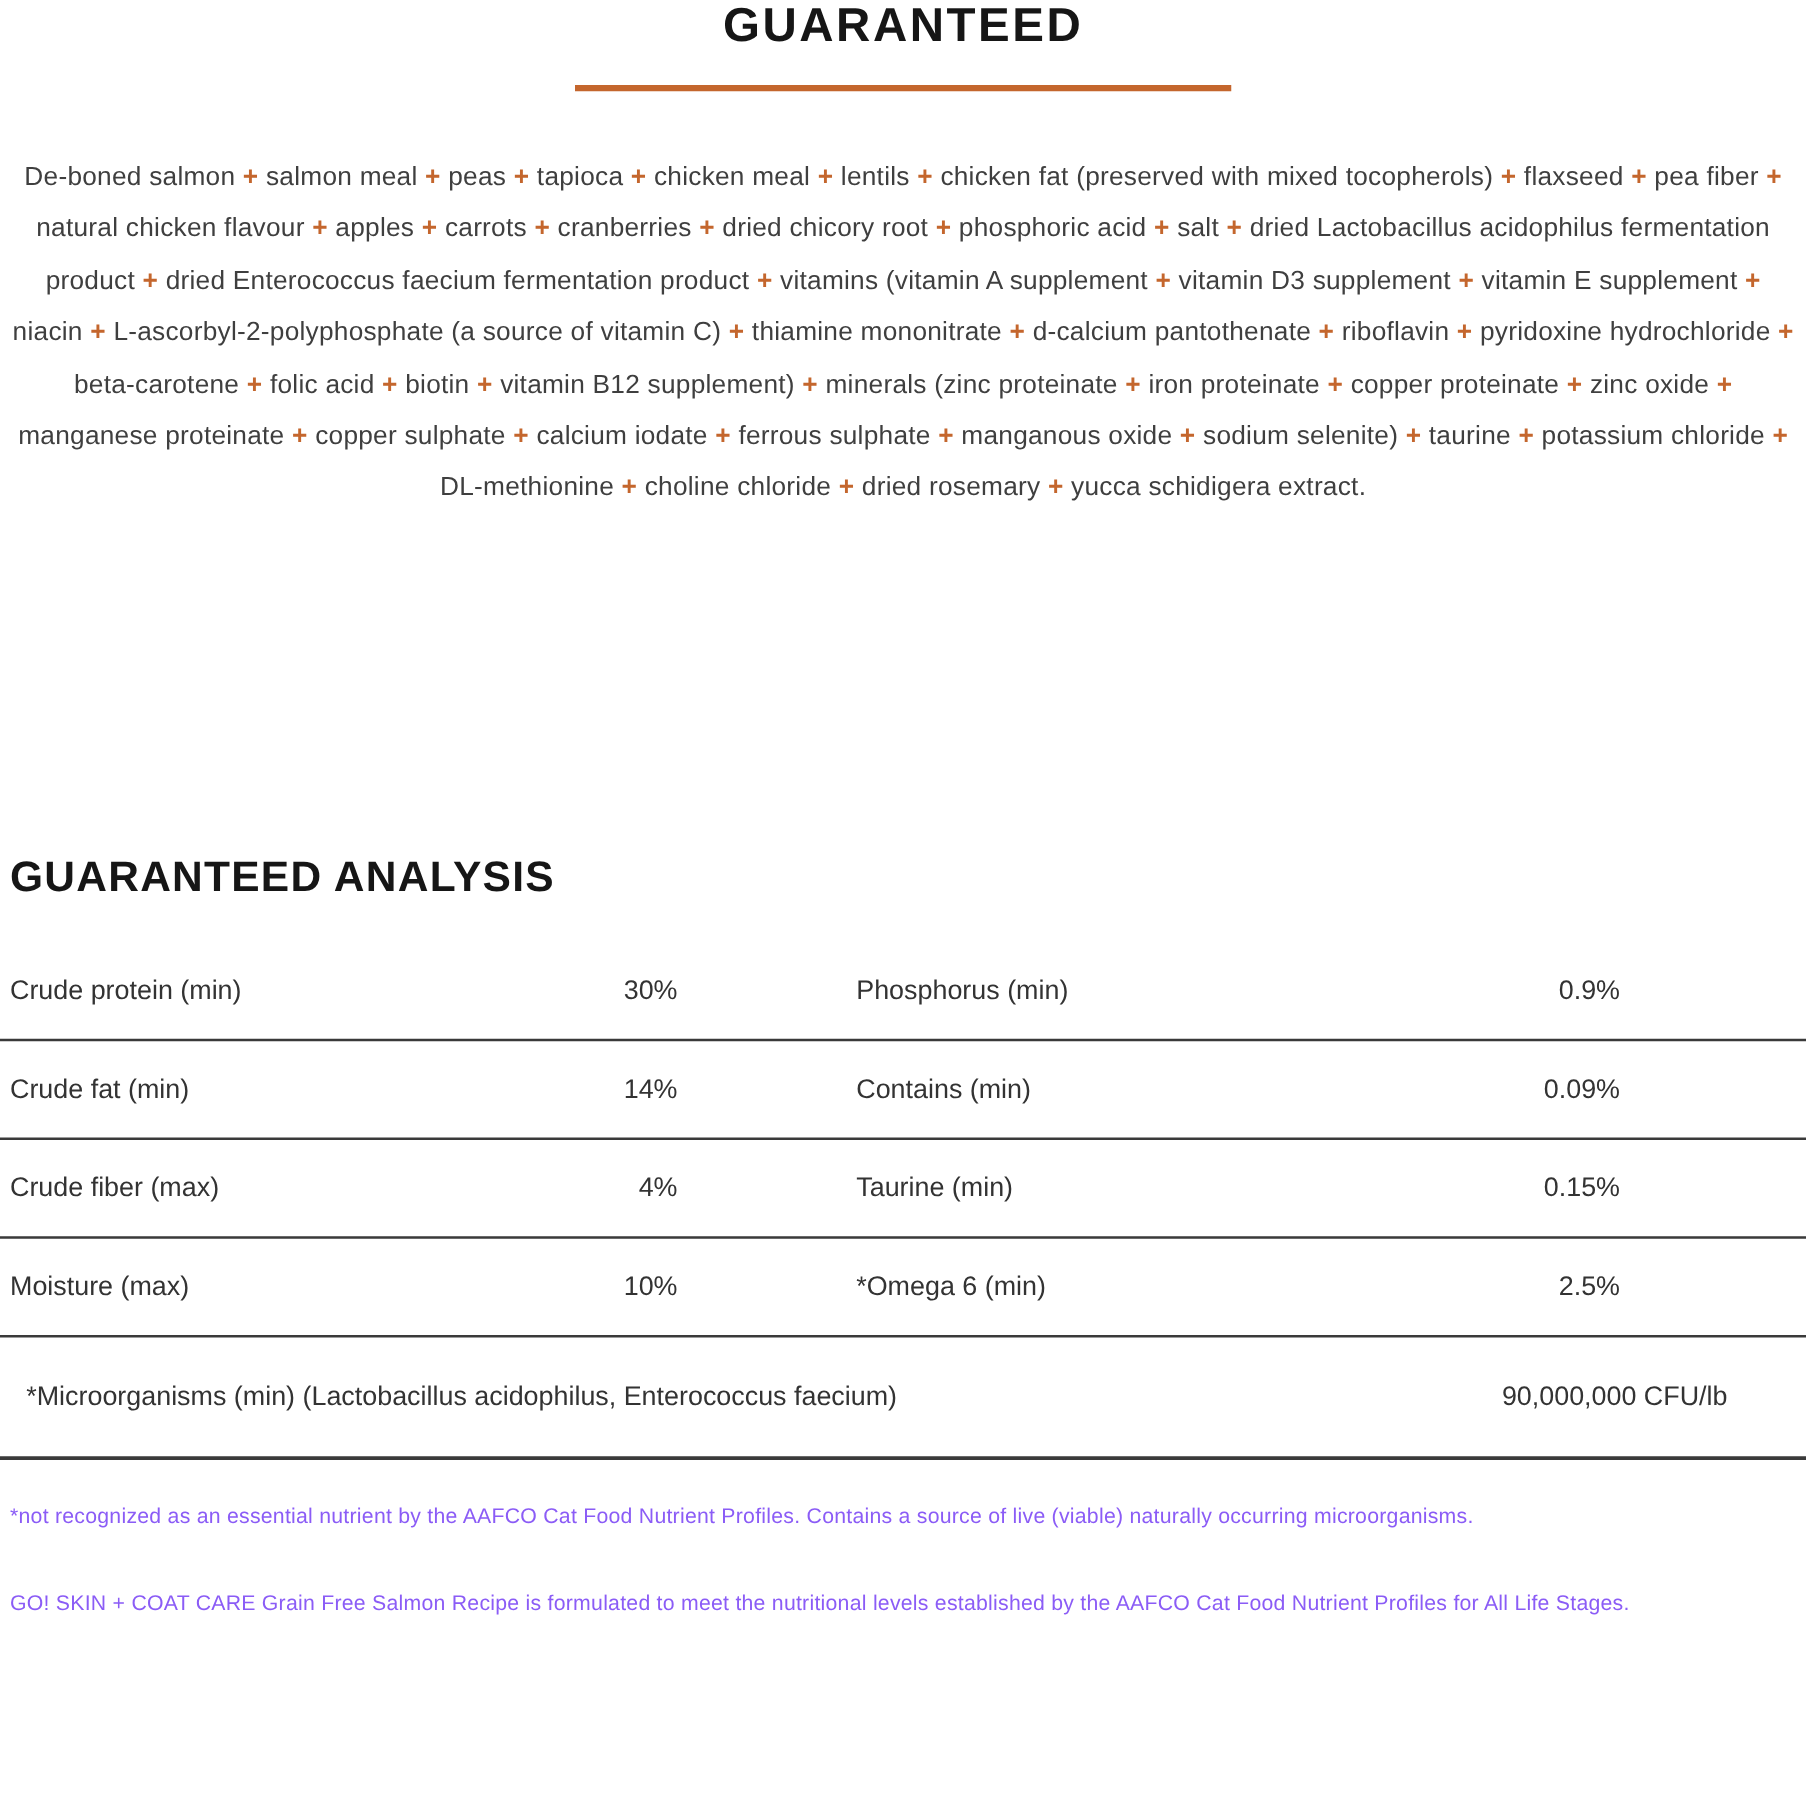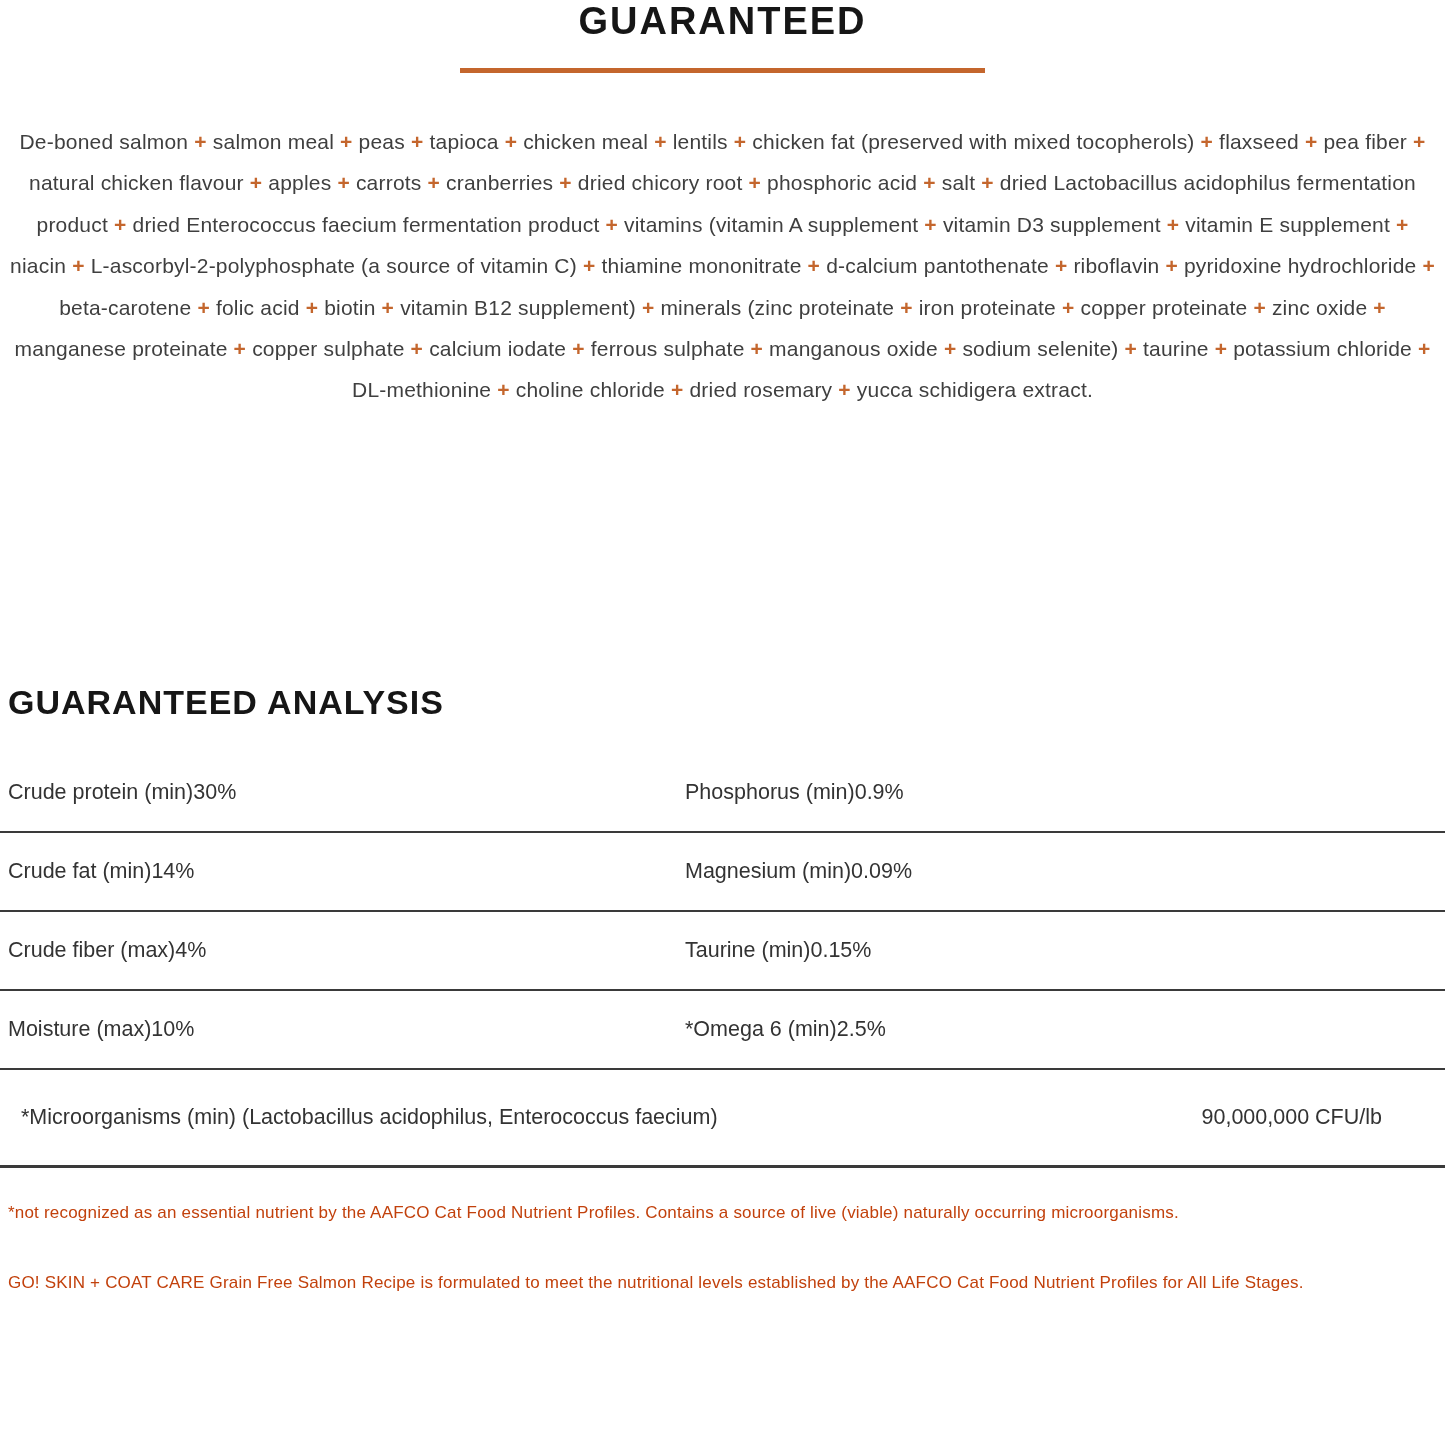--- a/index.html
+++ b/index.html
@@ -56,38 +56,38 @@
   }
 
   .ga-table { margin-top: 33px; font-size: 21.5px; color: #333333; }
   .ga-row {
     display: flex;
     align-items: center;
     height: 79px;
     padding: 0 8px;
     border-bottom: 2px solid var(--rule_dark);
   }
-  .half { display: flex; align-items: center; }
+  .half { display: flex; justify-content: space-between; align-items: center; }
   .half-l { width: 534px; margin-right: 143px; }
   .half-r { width: 611px; }
   .ga-row-full {
     display: flex;
     justify-content: space-between;
     align-items: center;
     height: 98px;
     padding: 0 63px 0 21px;
     border-bottom: 3px solid var(--rule_dark);
   }
 
   .fn {
     margin: 32px 0 0;
     padding: 0 8px;
     font-size: 17px;
     line-height: 26px;
-    color: #c2410c;
+    color: #8b5cf6;
     letter-spacing: 0.2px;
   }
   .fn2 { margin-top: 44px; max-width: 1420px; }
 </style>
 </head>
 <body>
 
 <div class="page">
 
   <h1 class="ing-heading">GUARANTEED</h1>
@@ -110,21 +110,21 @@
         <span>0.9%</span>
       </div>
     </div>
 
     <div class="ga-row">
       <div class="half half-l">
         <span>Crude fat (min)</span>
         <span>14%</span>
       </div>
       <div class="half half-r">
-        <span>Magnesium (min)</span>
+        <span>Contains (min)</span>
         <span>0.09%</span>
       </div>
     </div>
 
     <div class="ga-row">
       <div class="half half-l">
         <span>Crude fiber (max)</span>
         <span>4%</span>
       </div>
       <div class="half half-r">

